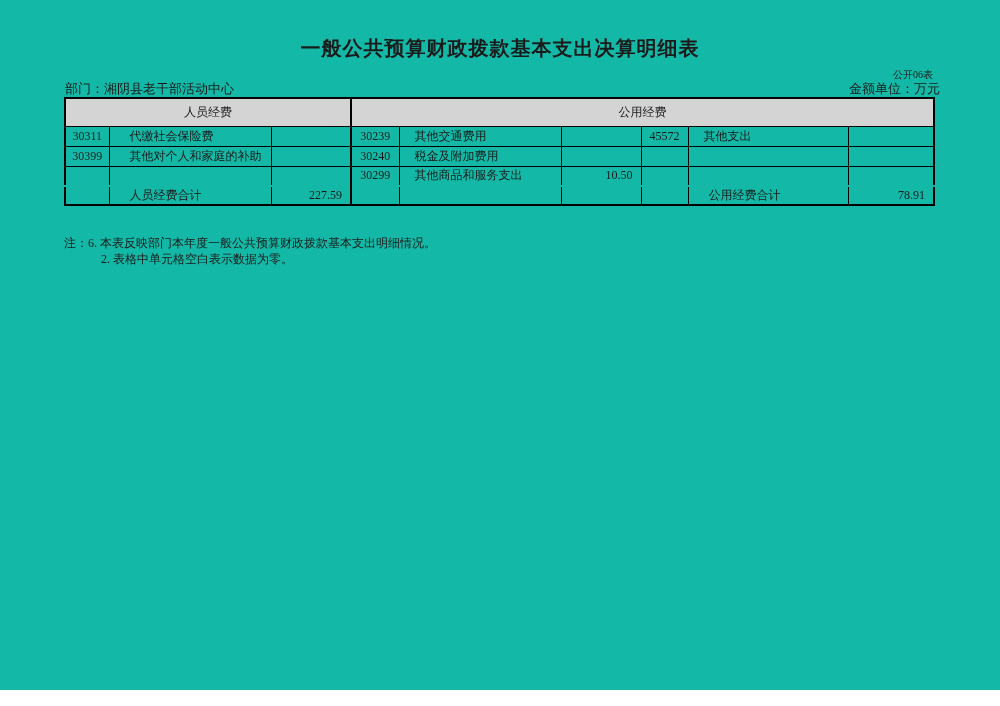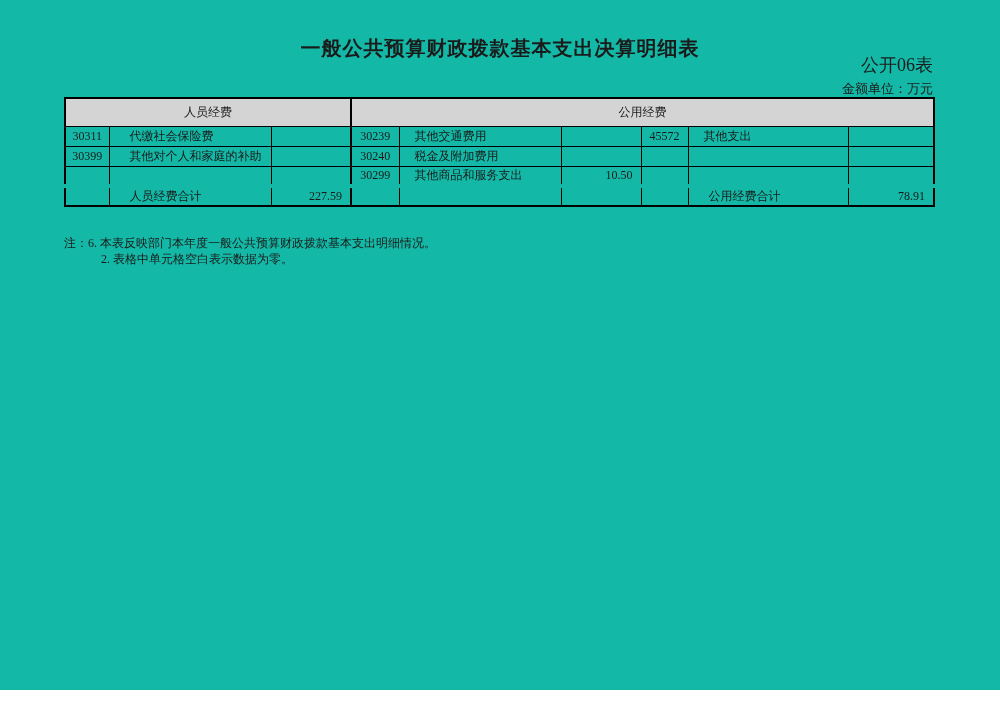--- a/index.html
+++ b/index.html
@@ -17,34 +17,34 @@
     position: absolute;
     top: 35px; left: 0;
     width: 1000px;
     text-align: center;
     font-size: 20px;
     font-weight: bold;
     letter-spacing: 1px;
   }
   .table-code {
     position: absolute;
-    top: 53px;
+    top: 68px;
     right: 67px;
-    font-size: 18px;
+    font-size: 10px;
   }
   .dept {
     position: absolute;
     top: 80px;
     left: 65px;
     font-size: 13px;
   }
   .unit {
     position: absolute;
     top: 80px;
-    right: 67px;
+    right: 60px;
     font-size: 13px;
   }
   table.budget {
     position: absolute;
     top: 97px;
     left: 64px;
     width: 869px;
     border-collapse: collapse;
     table-layout: fixed;
     border: 2px solid #000;
@@ -59,21 +59,21 @@
     background: #d4d4d4;
     font-weight: normal;
     text-align: center;
     padding: 1px 3px;
   }
   tr.r-band  { height: 28px; }
   tr.r-cols  { height: 30px; }
   tr.r-data  { height: 20px; }
   tr.r-total { height: 19px; }
   tr.r-cols th { border-bottom: 2px solid #000; }
-  tr.r-total td { border-top: 4px solid #14b8a6; }
+  tr.r-total td { border-top: 2px solid #14b8a6; }
   .gsep { border-left: 2px solid #000 !important; }
   td.code { text-align: center; padding: 1px 2px; }
   td.name { text-align: left; padding: 1px 3px 1px 20px; }
   td.name.ind { padding-left: 15px; }
   td.val  { text-align: right; padding: 1px 8px; }
   .notes {
     position: absolute;
     top: 235px;
     left: 64px;
     font-size: 12px;
@@ -83,20 +83,21 @@
 </style>
 </head>
 <body>
 
 <div class="page">
 
   <div class="title">一般公共预算财政拨款基本支出决算明细表</div>
 
   <div class="table-code">公开06表</div>
 
+  <div class="dept">部门：湘阴县老干部活动中心</div>
   <div class="unit">金额单位：万元</div>
 
   <table class="budget">
     <colgroup>
       <col style="width:44px">
         <col style="width:162px">
         <col style="width:80px">
       <col style="width:48px">
         <col style="width:162px">
         <col style="width:80px">

